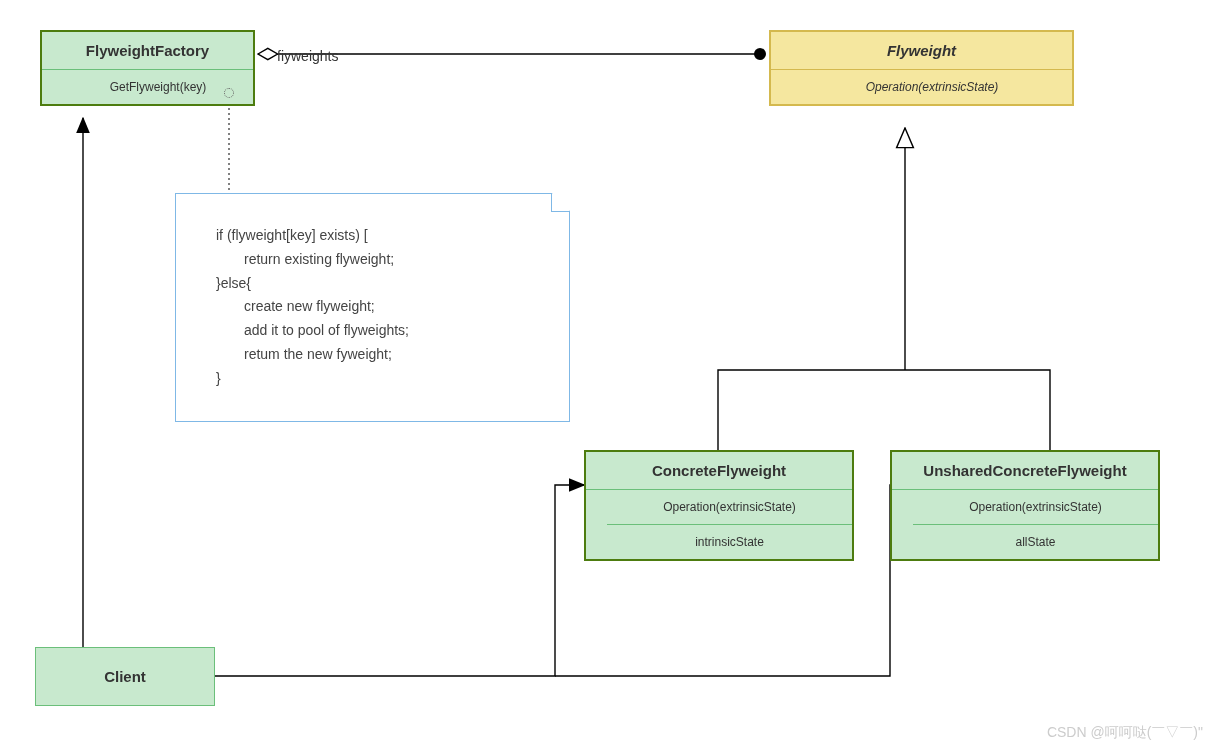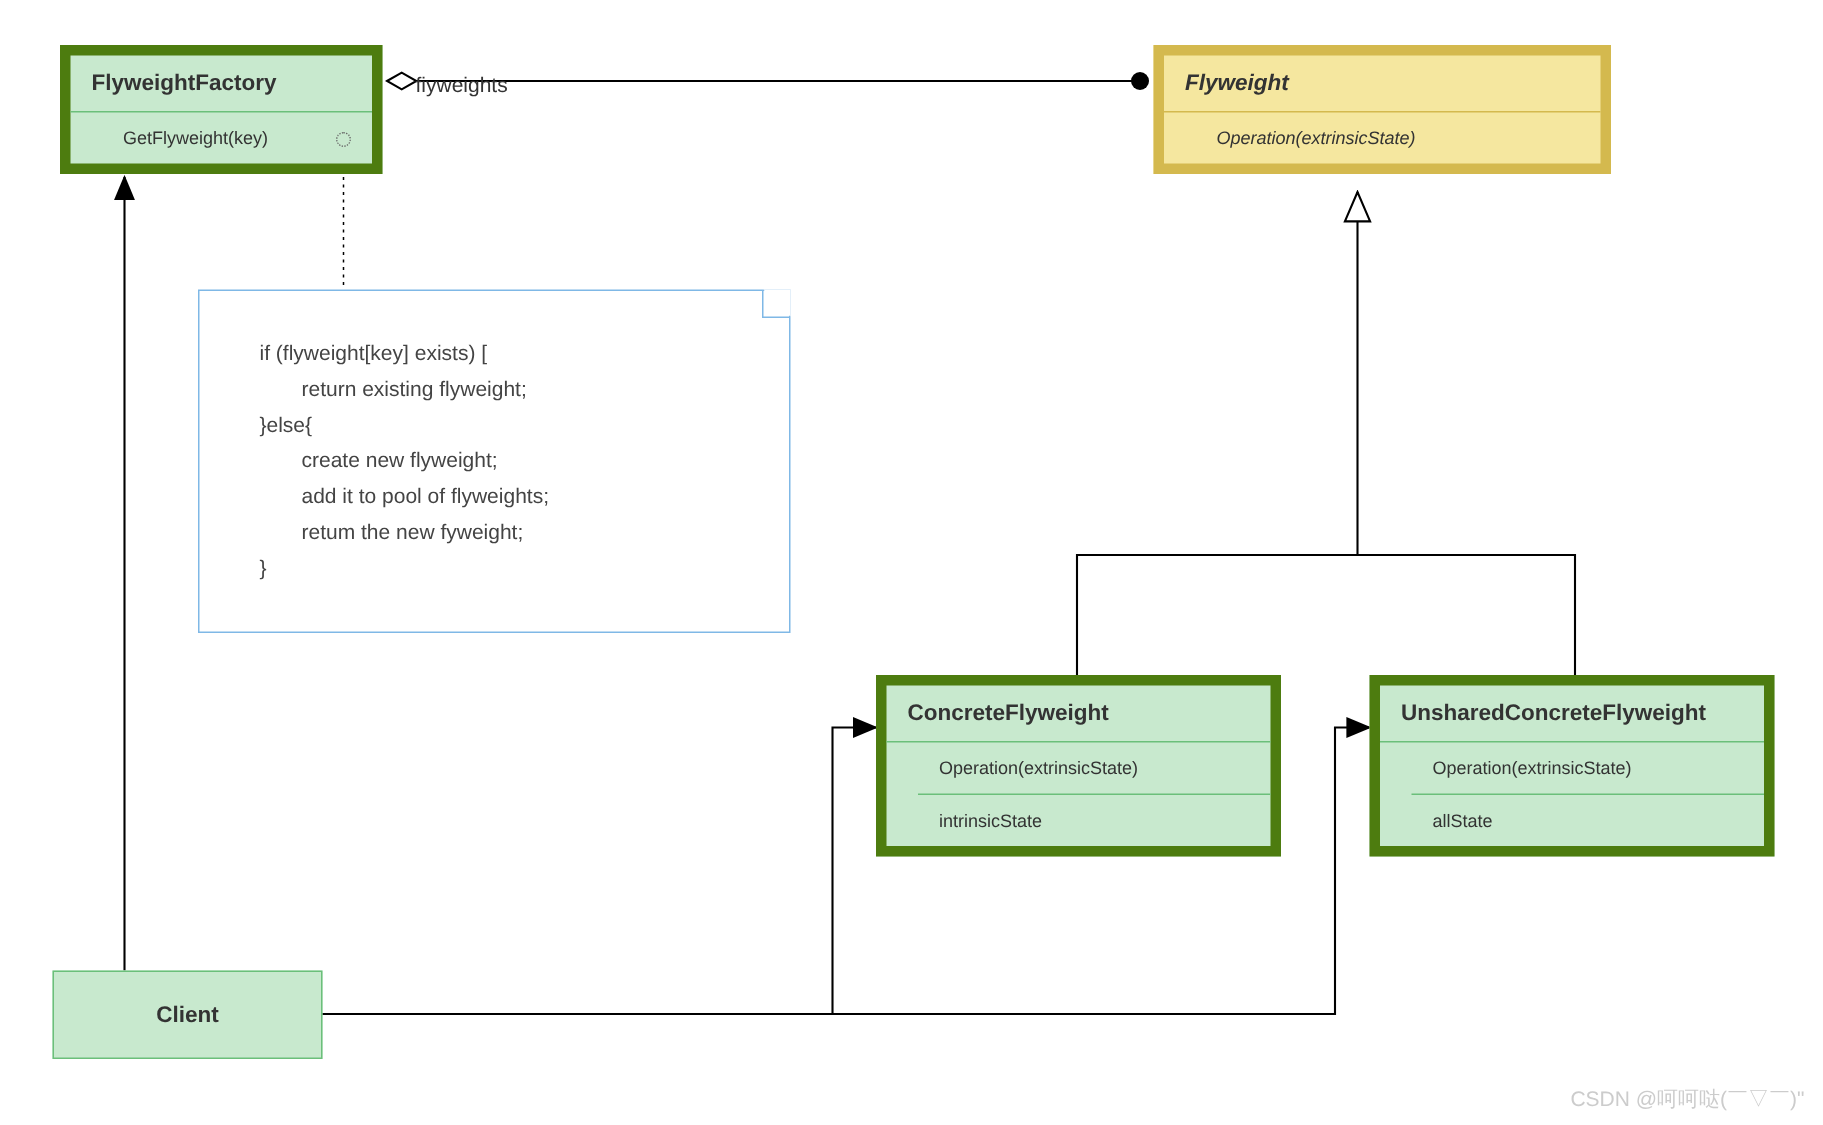--- a/index.html
+++ b/index.html
@@ -8,22 +8,23 @@
     font-family: "Segoe UI", Arial, sans-serif;
     background: #ffffff;
     width: 1215px;
     height: 750px;
     position: relative;
     overflow: hidden;
     color: #333;
   }
   .uml-class {
     position: absolute;
-    border: 7px solid #4d7c0f;
+    border: 2px solid #4d7c0f;
     background: #c8e9ce;
+    text-align: center;
   }
   .uml-class .title {
     font-weight: 600;
     padding: 10px 14px;
     border-bottom: 1px solid #6bbf7a;
     font-size: 15px;
   }
   .uml-class .row {
     padding: 10px 14px;
     font-size: 12px;
@@ -47,20 +48,21 @@
     padding: 20px 0;
   }
   .note-box {
     position: absolute;
     border: 1px solid #7fb8e6;
     background: #fff;
     font-size: 14px;
     line-height: 1.7;
     padding: 30px 40px 30px 40px;
     color: #444;
+    margin-left: 43px;
   }
   .note-fold {
     position: absolute;
     top: 0; right: 0;
     width: 18px; height: 18px;
     background: #fff;
     border-left: 1px solid #7fb8e6;
     border-bottom: 1px solid #7fb8e6;
   }
   .note-fold::before {
@@ -145,21 +147,21 @@
   <div class="title italic">Flyweight</div>
   <div class="row italic">Operation(extrinsicState)</div>
 </div>
 
 <div class="uml-class" style="left:584px; top:450px; width:270px;">
   <div class="title">ConcreteFlyweight</div>
   <div class="row">Operation(extrinsicState)</div>
   <div class="row">intrinsicState</div>
 </div>
 
-<div class="uml-class" style="left:913px; top:450px; width:270px;">
+<div class="uml-class" style="left:890px; top:450px; width:270px;">
   <div class="title">UnsharedConcreteFlyweight</div>
   <div class="row">Operation(extrinsicState)</div>
   <div class="row">allState</div>
 </div>
 
 <div class="client-box" style="left:35px; top:647px; width:180px;">
   <span>Client</span>
 </div>
 
 <div class="label" style="left:277px; top:20px;">fiyweights</div>

